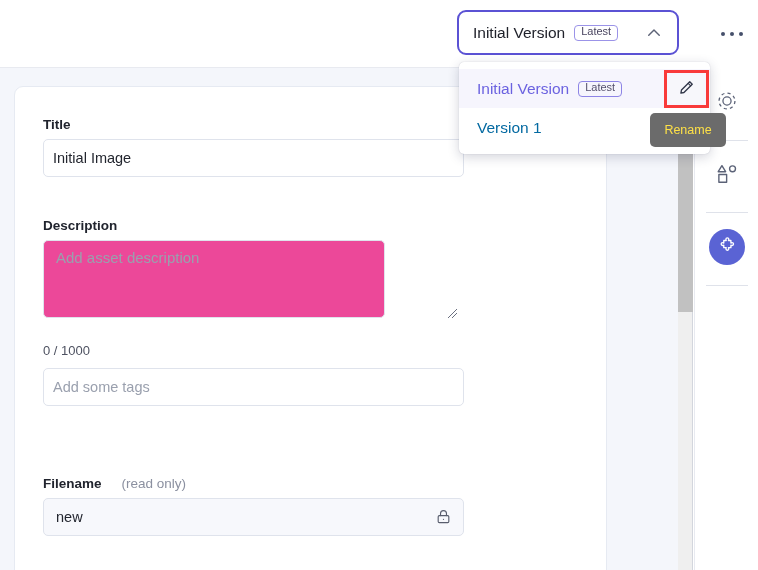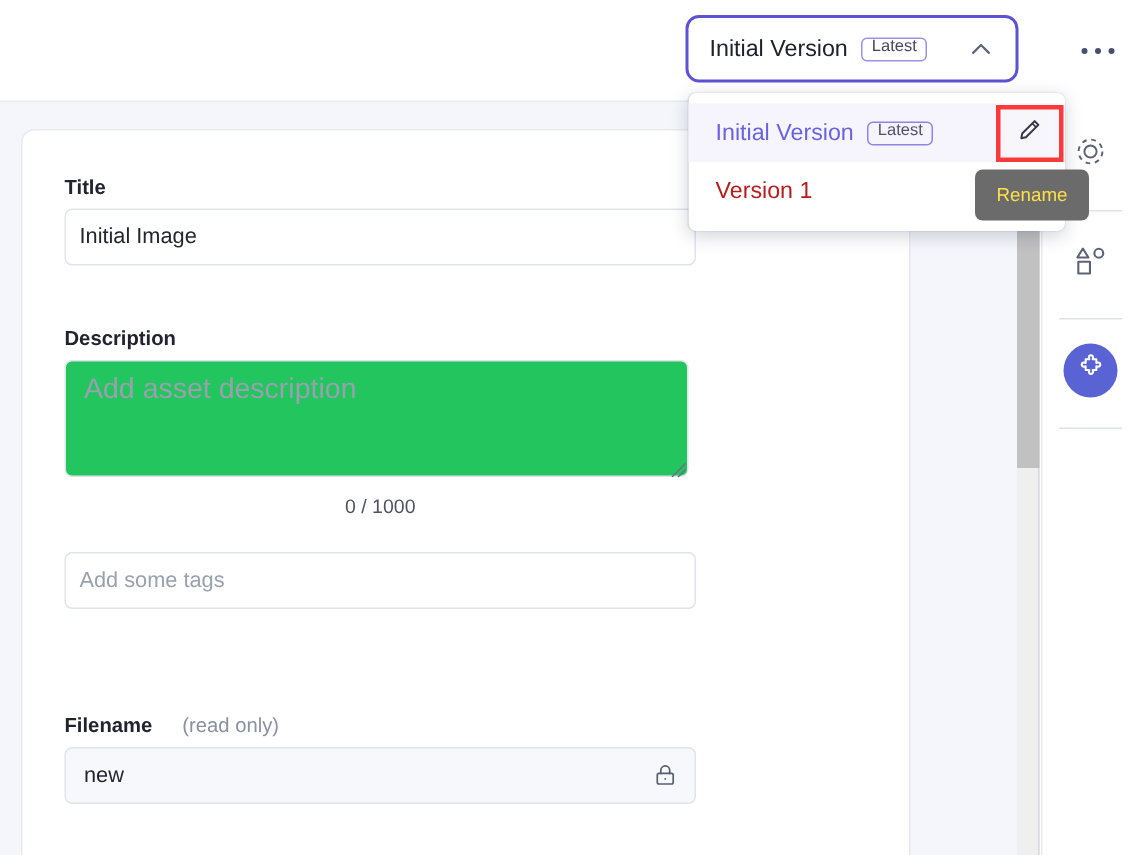--- a/index.html
+++ b/index.html
@@ -95,21 +95,21 @@
     height: 39px;
     display: flex;
     align-items: center;
     padding: 0 14px 0 18px;
     gap: 9px;
     cursor: pointer;
   }
   .dd-item.selected { background: #f6f5fd; }
   .dd-item .dd-label {
     font-size: 15.5px;
-    color: #b91c1c;
+    color: #0369a1;
     white-space: nowrap;
   }
   .dd-item.selected .dd-label { color: #6b62e0; }
   .dd-item.selected .badge-latest {
     border-color: #8d84e6;
     color: #54506c;
   }
 
   
   .hl-box {
@@ -185,47 +185,47 @@
     background: #ffffff;
     font-size: 14.5px;
     color: #23262f;
     padding: 0 9px;
     font-family: "Liberation Sans", sans-serif;
     outline: none;
   }
   .txt-input::placeholder { color: #9aa0ae; }
 
   .txt-area {
-    width: 416px;
+    width: 342px;
     height: 78px;
     border: 1px solid #dfe3ec;
     border-radius: 5px;
-    background: #22c55e;
-    font-size: 19px;
+    background: #ec4899;
+    font-size: 15px;
     color: #23262f;
     padding: 8px 12px;
     font-family: "Liberation Sans", sans-serif;
     resize: none;
     outline: none;
   }
   .txt-area::placeholder { color: #9aa0ae; }
 
   .resize-grip {
     position: absolute;
     right: 6px; bottom: 5px;
     width: 12px; height: 12px;
     pointer-events: none;
   }
 
   .counter {
     width: 421px;
-    text-align: center;
+    text-align: left;
     font-size: 13px;
     color: #4e5261;
-    margin-top: 7px;
+    margin-top: 21px;
   }
 
   .ro-wrap { position: relative; width: 421px; }
   .ro-input {
     width: 421px;
     height: 38px;
     border: 1px solid #dfe3ec;
     border-radius: 5px;
     background: #f7f8fc;
     font-size: 14.5px;

